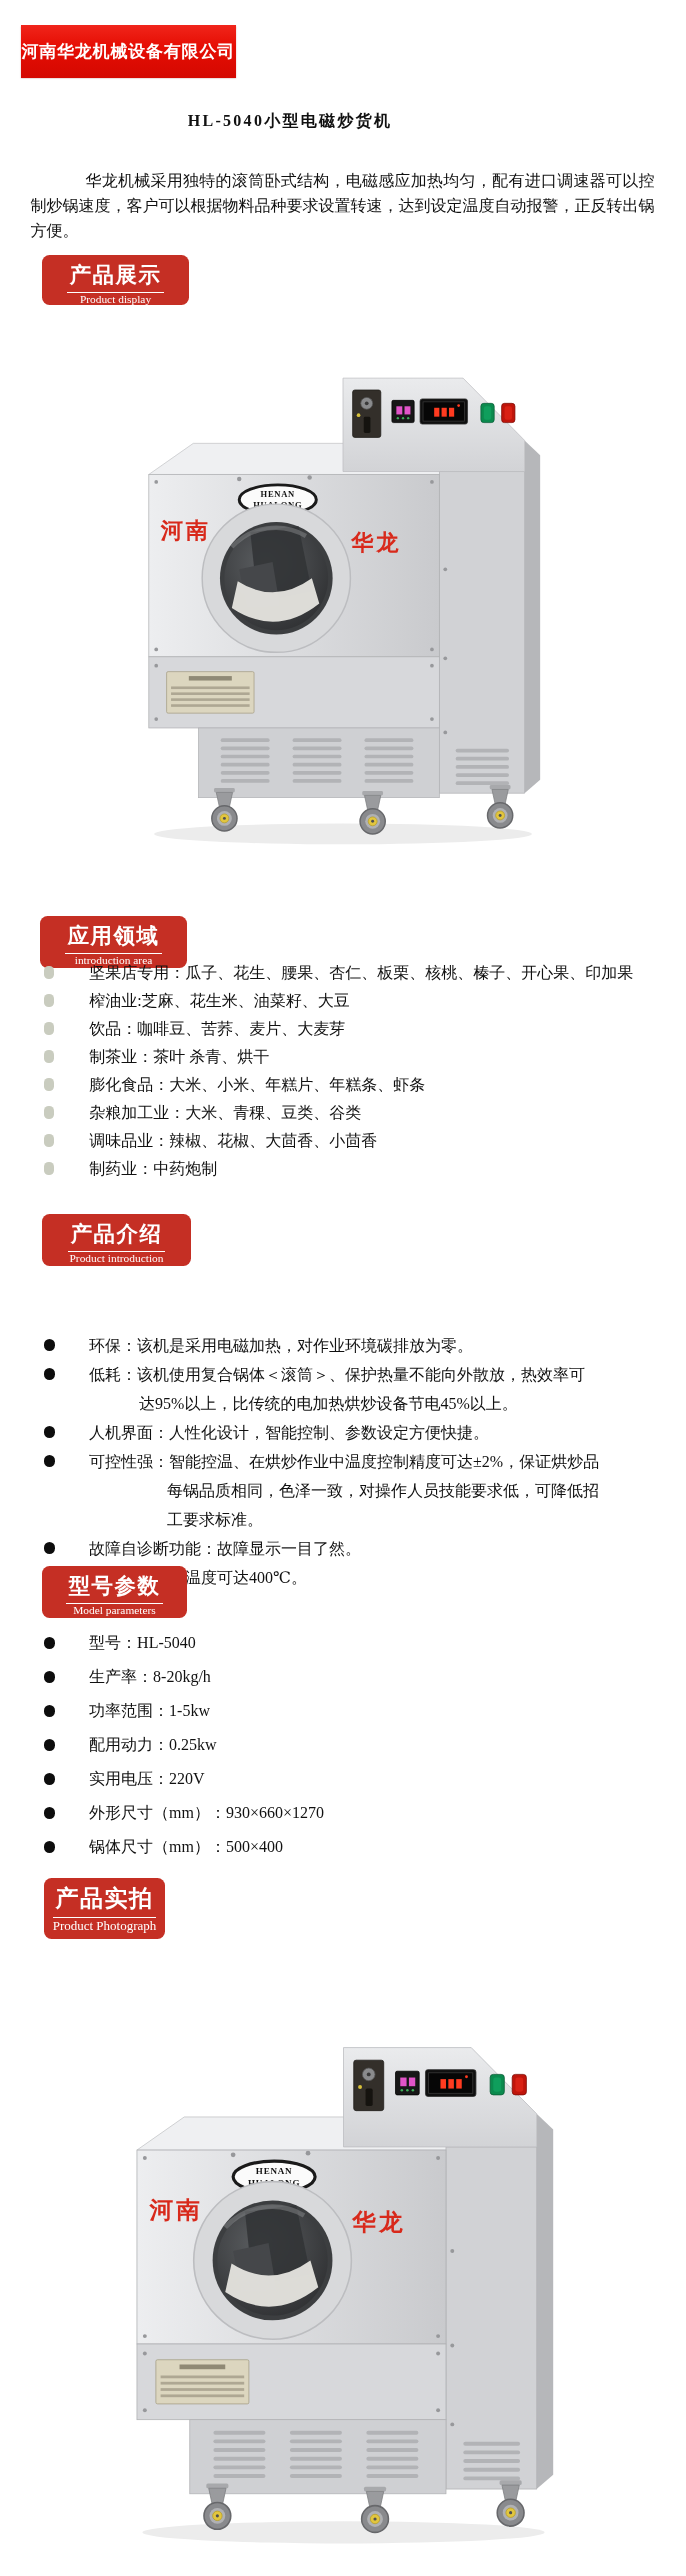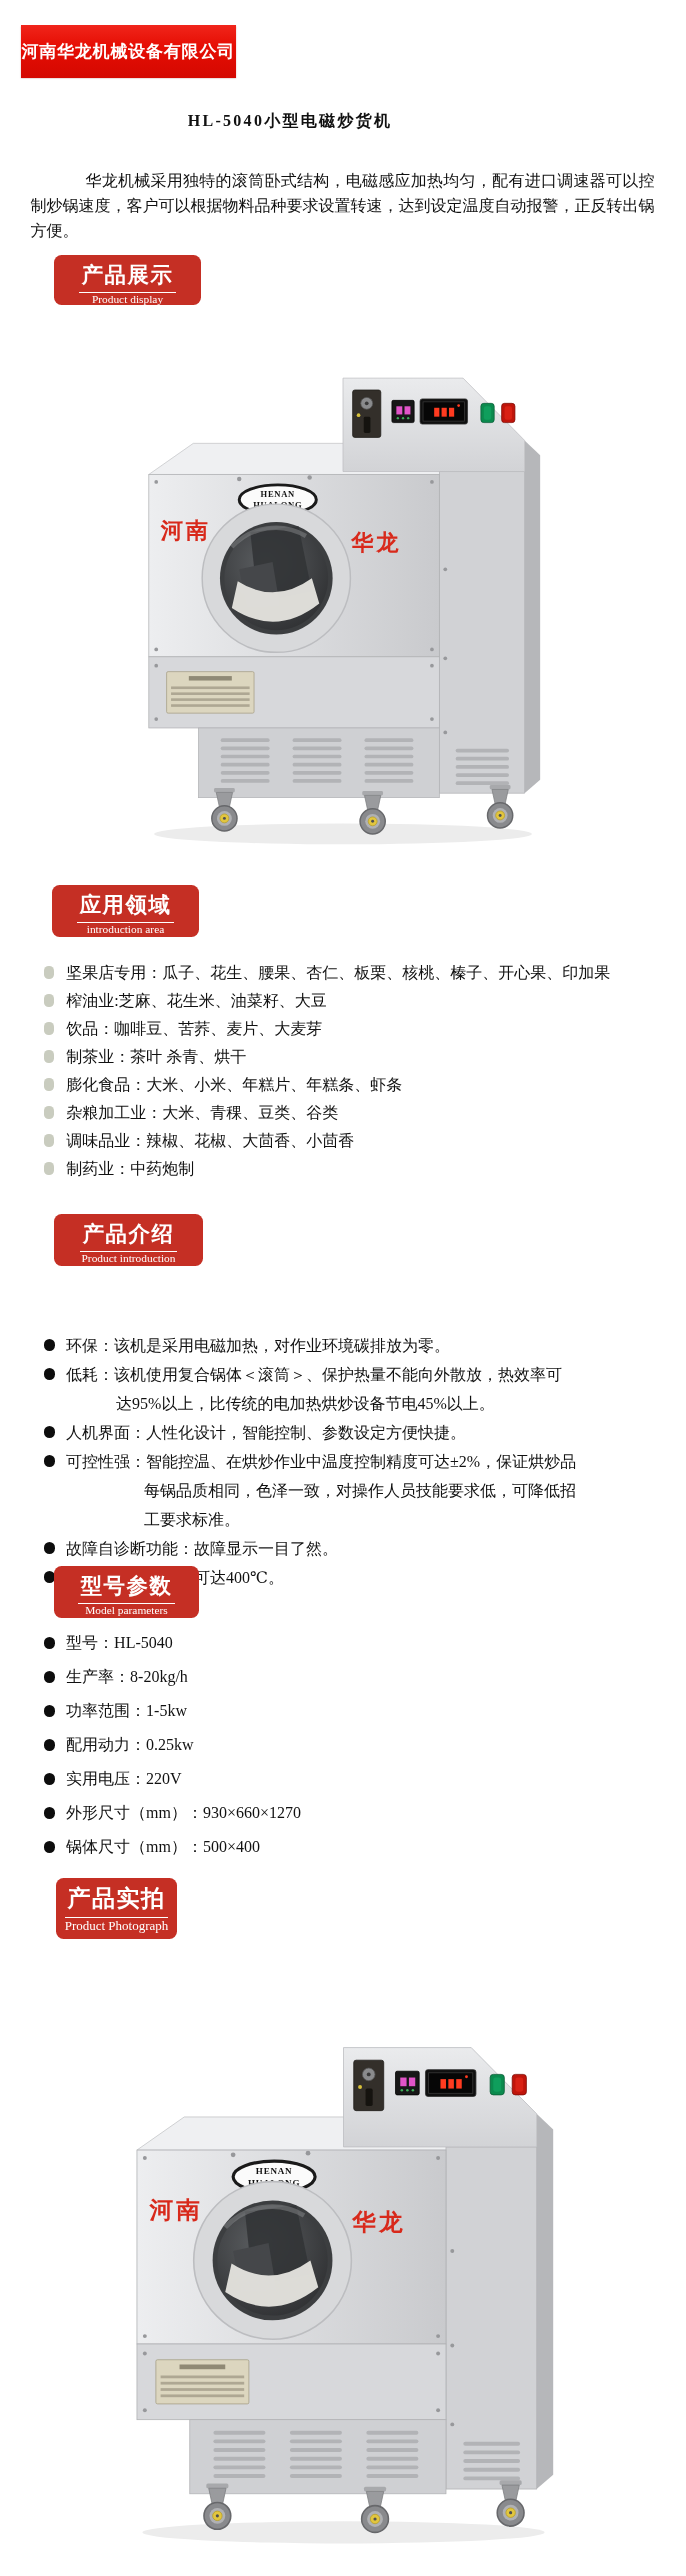--- a/index.html
+++ b/index.html
@@ -14,30 +14,30 @@
   .header-banner .company{color:#fff;font-size:17px;font-weight:bold;letter-spacing:0.8px;white-space:nowrap;}
 
   
   .page-title{position:absolute;left:0;top:111px;width:580px;text-align:center;
     font-size:16px;font-weight:bold;letter-spacing:2.3px;}
   .intro{position:absolute;left:30.5px;top:168px;width:624px;font-size:16px;line-height:25px;
     text-align:justify;text-indent:55px;}
 
   
   .badge{position:absolute;background:#c52f24;border-radius:7.6px;color:#fff;text-align:center;
-    padding-top:5.3px;box-sizing:border-box;margin-left:12px;}
+    padding-top:5.3px;box-sizing:border-box;}
   .badge .zh{display:inline-block;font-size:21.4px;font-weight:bold;letter-spacing:1.5px;
     border-bottom:1.5px solid #fff;padding:0 2.3px 2.3px 2.3px;white-space:nowrap;}
   .badge .en{font-size:11.4px;margin-top:0.8px;white-space:nowrap;}
   .badge.big .zh{font-size:23px;}
   .badge.big .en{font-size:13px;text-align:center;}
 
   
   .list{position:absolute;left:44px;}
-  .row{display:flex;align-items:flex-start;}
+  .row{display:flex;align-items:flex-start;gap:23px;}
   .sq-bullet{flex:0 0 auto;width:10px;height:13px;border-radius:4.6px;background:#c9ccbf;
     margin:7.6px 12.2px 0 0;}
   .dot-bullet{flex:0 0 auto;width:11.4px;height:11.4px;border-radius:50%;background:#0d0d0d;
     margin:8.4px 10.7px 0 0;}
   .app-list .row{height:28px;}
   .app-list .row .sq-bullet{margin-top:6.9px;}
   .item-text{font-size:16px;line-height:28px;white-space:nowrap;}
   .intro-list .ln{font-size:16px;line-height:29px;white-space:nowrap;}
   .intro-list .cont3{padding-left:50px;}
   .intro-list .cont5{padding-left:78px;}
@@ -223,21 +223,21 @@
     <span class="zh">产品展示</span>
     <div class="en">Product display</div>
   </div>
 
   <div class="photo" style="left:114px;top:347px;width:458px;height:504px;">
     <svg viewBox="0 0 600 680">
         <use href="#machine-sym"></use>
       </svg>
   </div>
 
-  <div class="badge" style="left:40px;top:885px;width:147px;height:52px;">
+  <div class="badge" style="left:40px;top:916px;width:147px;height:52px;">
     <span class="zh">应用领域</span>
     <div class="en">introduction area</div>
   </div>
 
   <div class="list app-list" style="top:959px;">
     <div class="row">
         <span class="sq-bullet"></span>
         <span class="item-text">坚果店专用：瓜子、花生、腰果、杏仁、板栗、核桃、榛子、开心果、印加果</span>
       </div>
     <div class="row">

